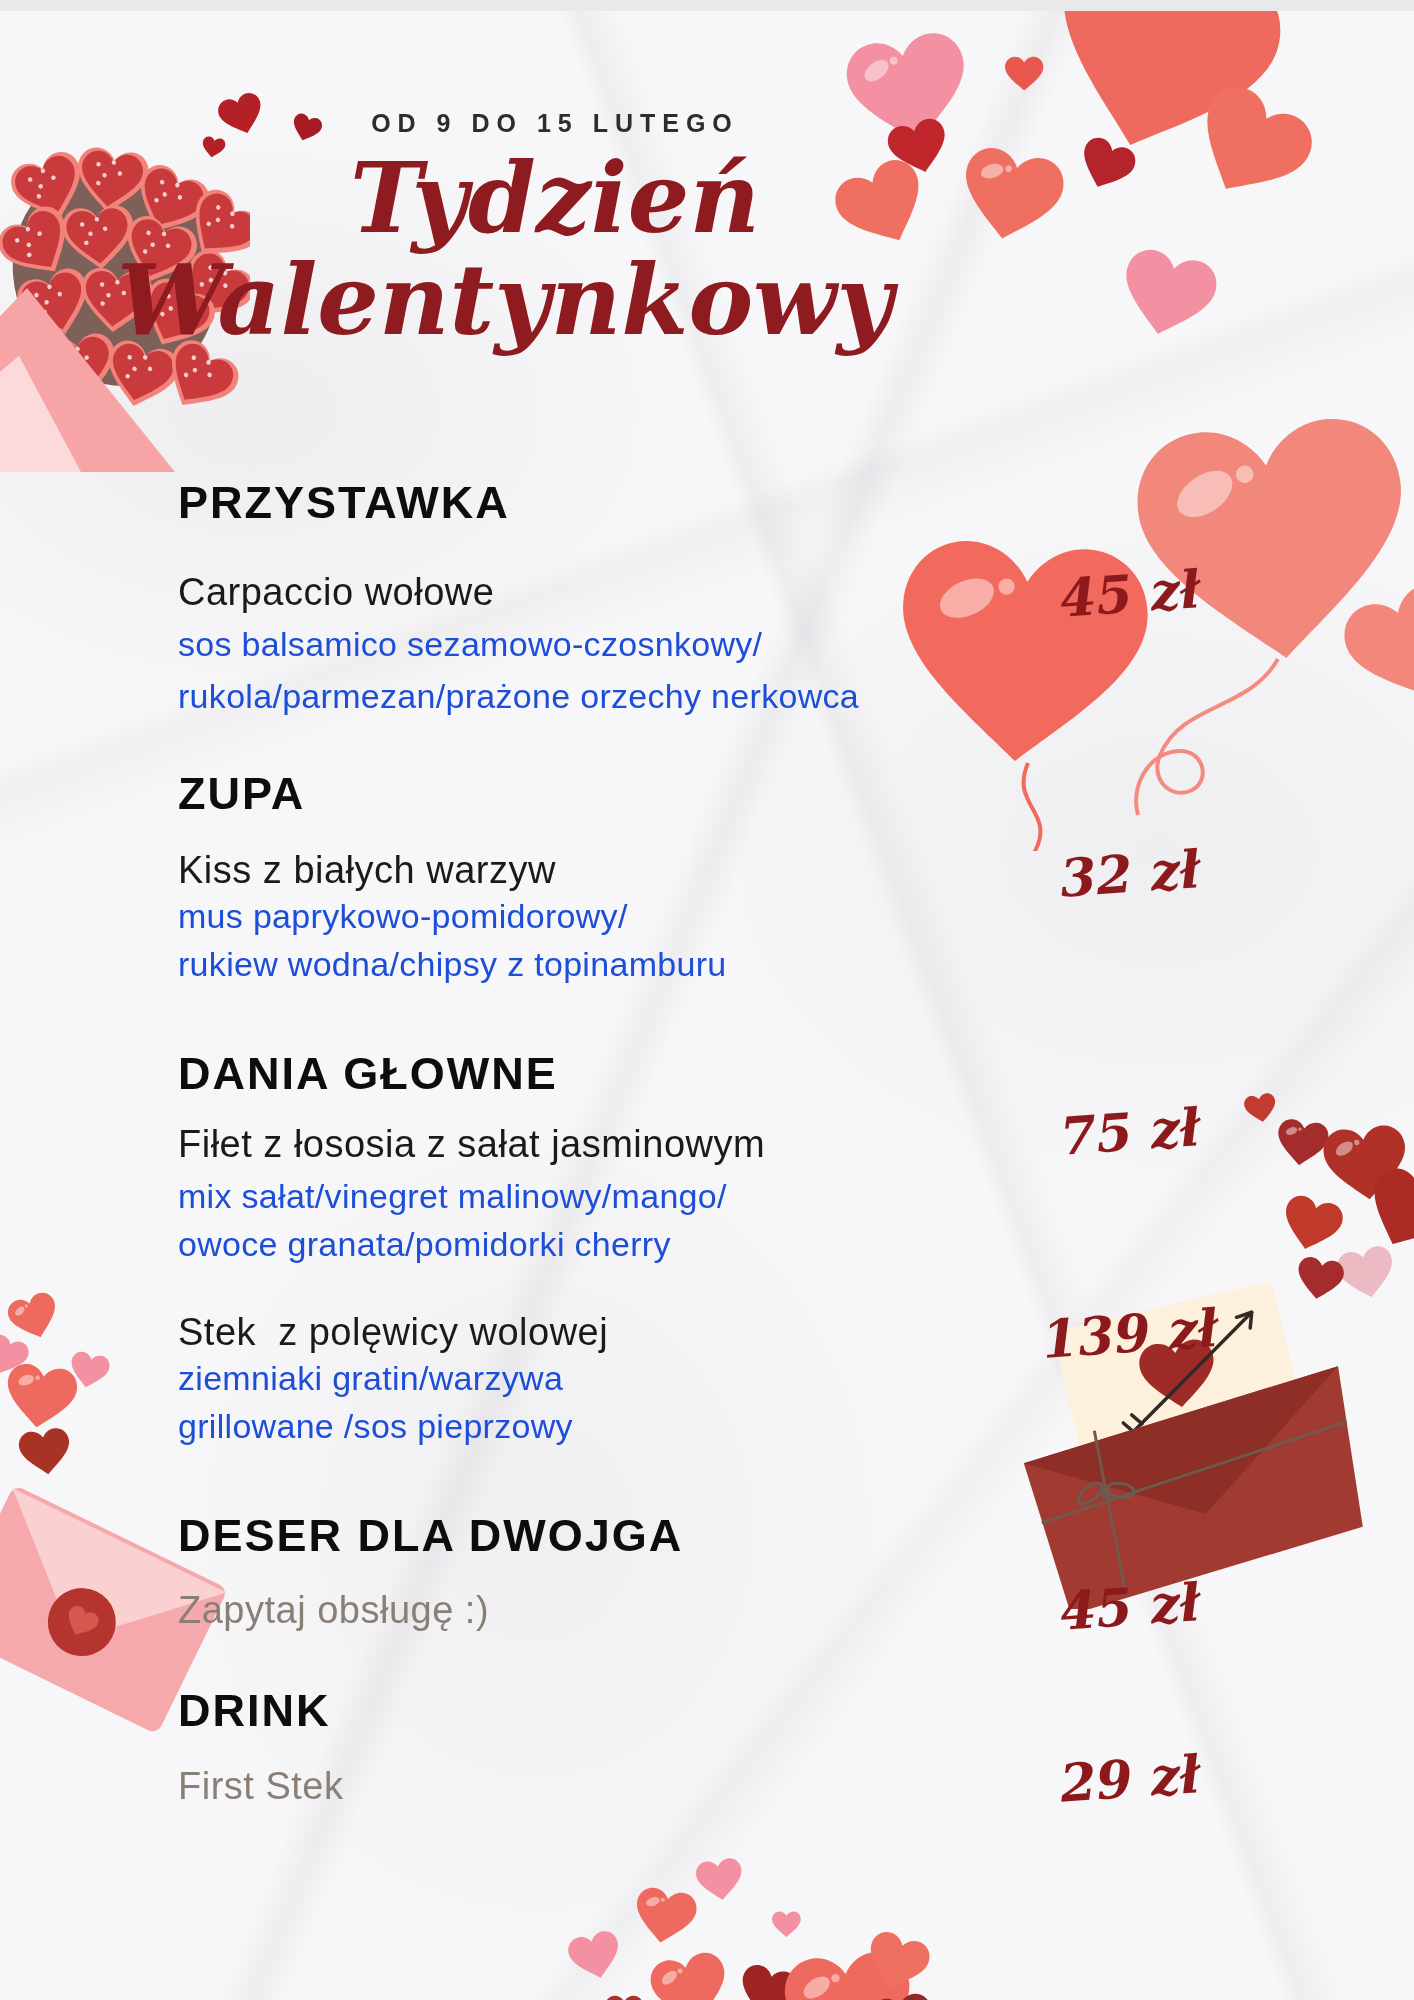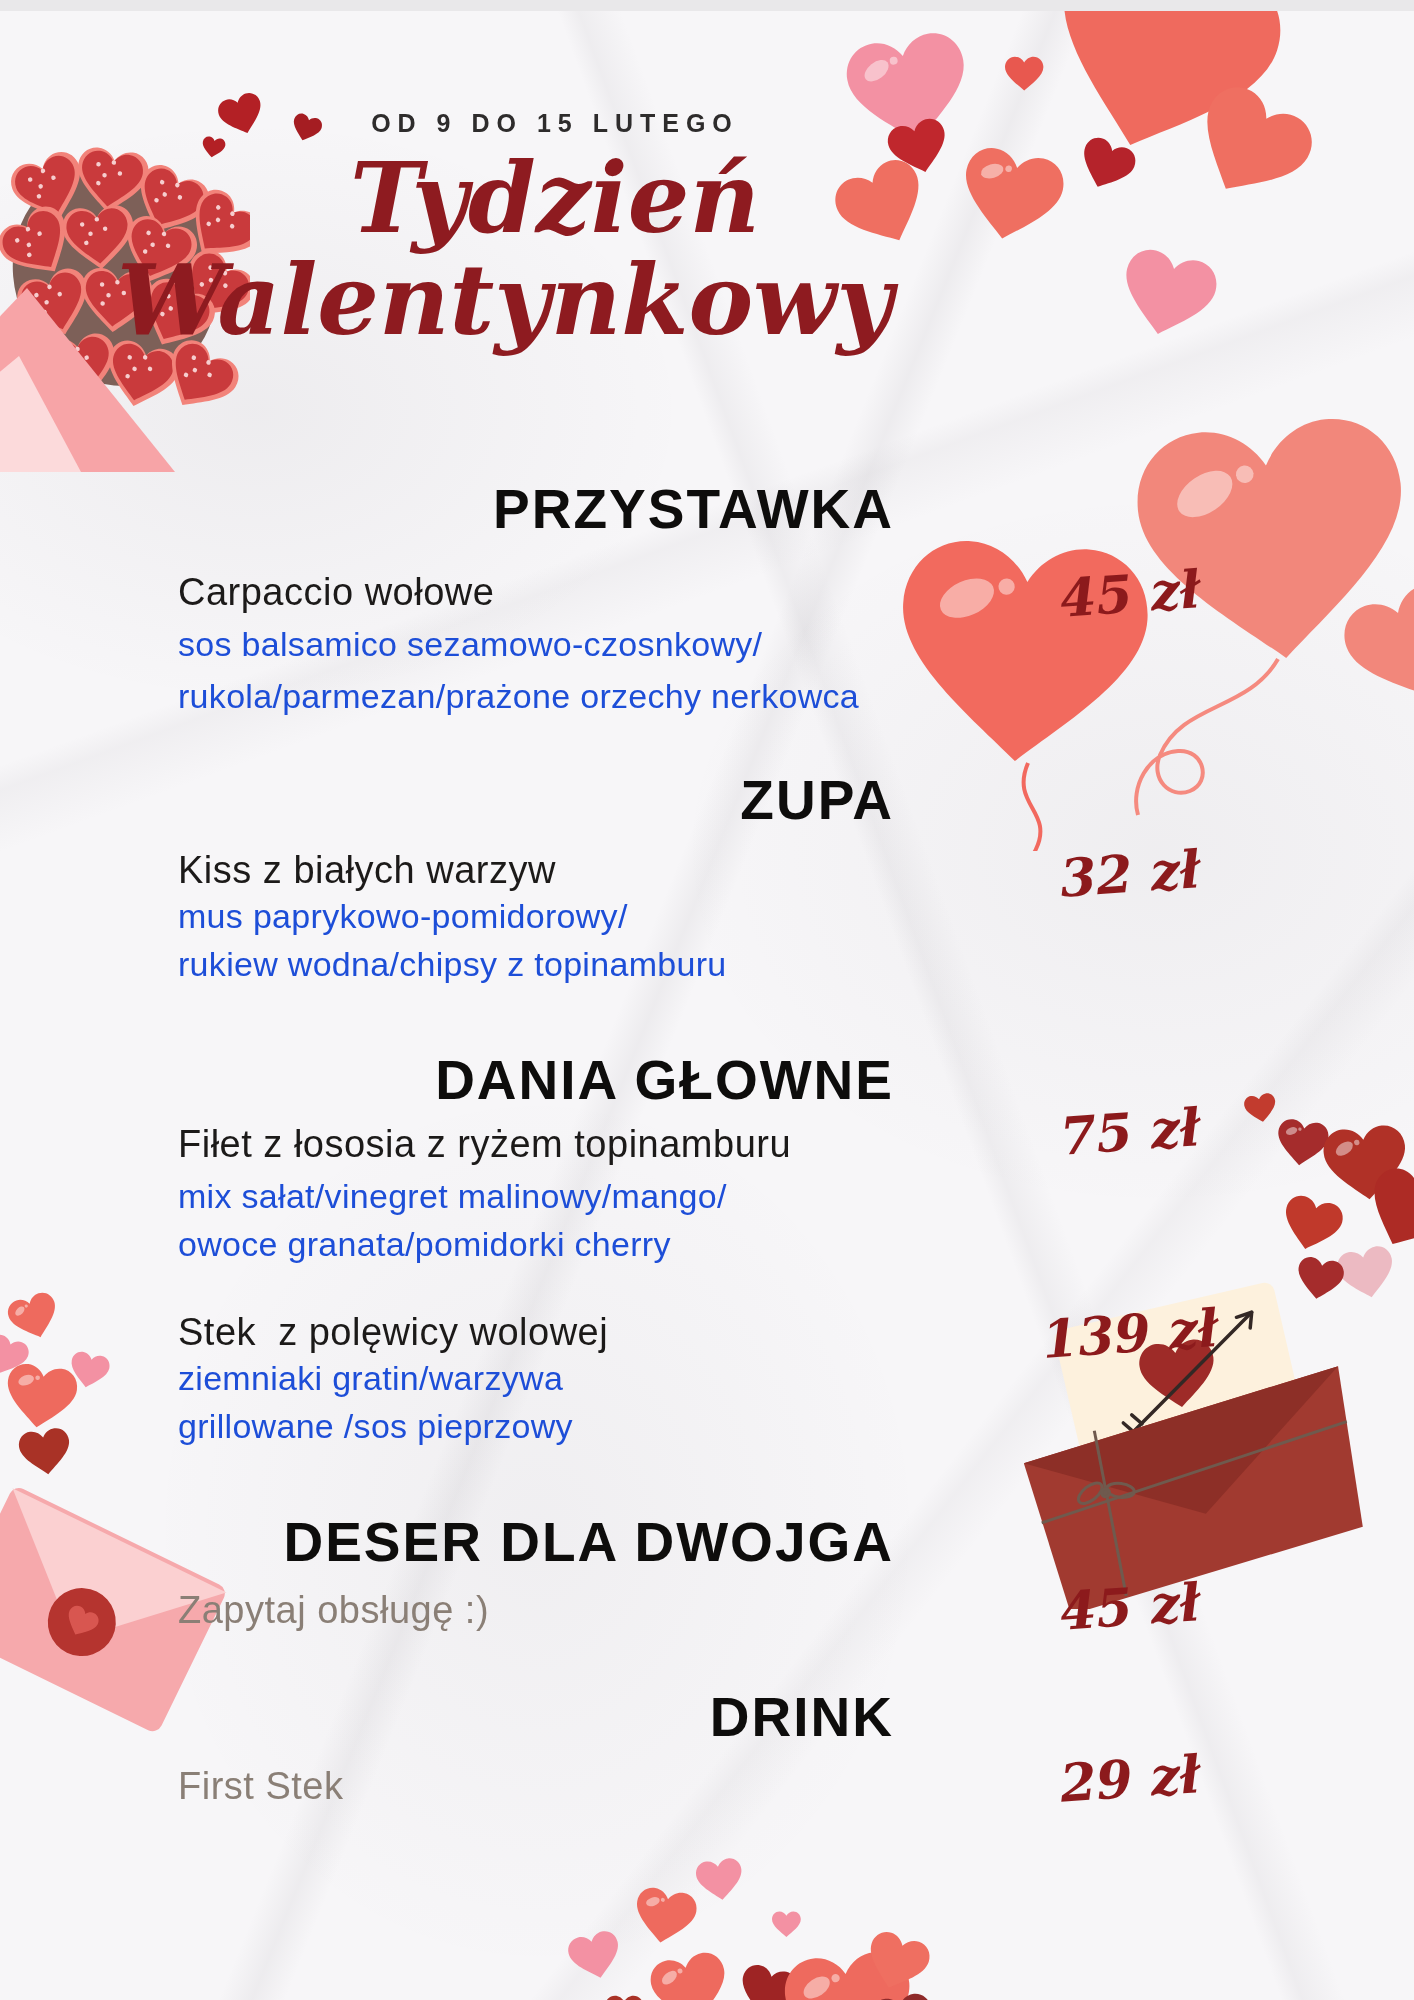--- a/index.html
+++ b/index.html
@@ -13,22 +13,22 @@
     linear-gradient(70deg, transparent 60%, rgba(120,115,125,.07) 61%, transparent 63%),
     linear-gradient(160deg, transparent 30%, rgba(120,115,125,.06) 31%, transparent 33.5%),
     linear-gradient(128deg, transparent 70%, rgba(120,115,125,.06) 71%, transparent 73%);}
   .abs{position:absolute;}
   .dates{position:absolute;top:98px;left:0;width:1110px;text-align:center;
          font-size:25px;font-weight:700;letter-spacing:7px;color:#2e2c2c;}
   .title{position:absolute;font-family:"DejaVu Serif",serif;font-style:italic;font-weight:700;
          color:#8e1b20;text-align:center;line-height:1.02;}
   .t1{top:138px;left:5px;width:1100px;font-size:97px;}
   .t2{top:240px;left:-45px;width:1100px;font-size:97px;}
-  .sech{position:absolute;left:188px;width:706px;text-align:right;
-        font-size:55px;font-weight:700;letter-spacing:2px;color:#0e0d0c;}
+  .sech{position:absolute;left:178px;width:706px;text-align:left;
+        font-size:45px;font-weight:700;letter-spacing:2px;color:#0e0d0c;}
   .name{position:absolute;left:178px;font-size:38px;font-weight:400;color:#1c1a19;
         letter-spacing:.5px;white-space:pre;}
   .muted{color:#8a7f76;}
   .desc{position:absolute;left:178px;font-size:34px;color:#1d4ed8;letter-spacing:.3px;white-space:pre;}
   .price{position:absolute;left:970px;width:320px;text-align:center;
          font-family:"DejaVu Serif",serif;font-style:italic;font-weight:700;
          font-size:52px;color:#8c1a1c;transform:rotate(-4deg);}
   svg{display:block;}
 </style>
 </head>
@@ -176,21 +176,21 @@
   <div class="desc" style="top:666px">rukola/parmezan/prażone orzechy nerkowca</div>
   <div class="price" style="top:552px">45 zł</div>
 
   <div class="sech" style="top:757px">ZUPA</div>
   <div class="name" style="top:838px">Kiss z białych warzyw</div>
   <div class="desc" style="top:886px">mus paprykowo-pomidorowy/</div>
   <div class="desc" style="top:934px">rukiew wodna/chipsy z topinamburu</div>
   <div class="price" style="top:832px">32 zł</div>
 
   <div class="sech" style="top:1037px">DANIA GŁOWNE</div>
-  <div class="name" style="top:1112px">Fiłet z łososia z ryżem topinamburu</div>
+  <div class="name" style="top:1112px">Fiłet z łososia z sałat jasminowym</div>
   <div class="desc" style="top:1166px">mix sałat/vinegret malinowy/mango/</div>
   <div class="desc" style="top:1214px">owoce granata/pomidorki cherry</div>
   <div class="price" style="top:1090px">75 zł</div>
 
   <div class="name" style="top:1300px">Stek  z polęwicy wolowej</div>
   <div class="desc" style="top:1348px">ziemniaki gratin/warzywa</div>
   <div class="desc" style="top:1396px">grillowane /sos pieprzowy</div>
   <div class="price" style="top:1292px">139 zł</div>
 
   <div class="sech" style="top:1499px">DESER DLA DWOJGA</div>

